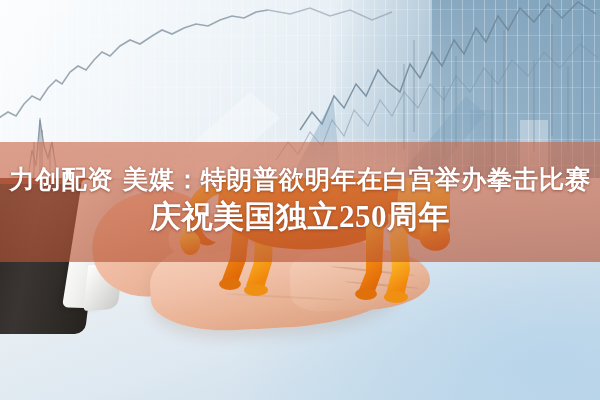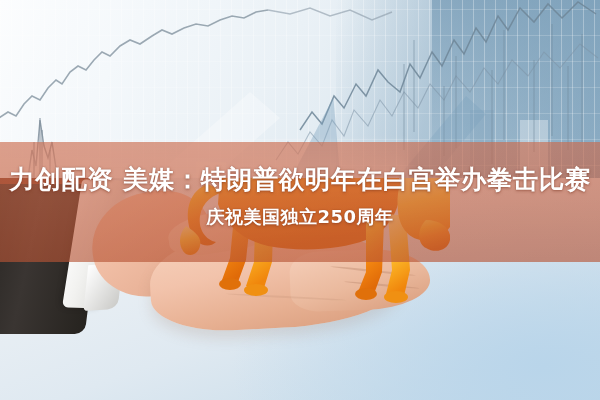--- a/index.html
+++ b/index.html
@@ -145,21 +145,21 @@
   .headline{
     position:absolute;left:0;top:160px;width:600px;
     text-align:center;color:#ffffff;
     font-weight:700;font-size:25.5px;line-height:38px;
     letter-spacing:.5px;
     text-shadow:0 1px 3px rgba(120,50,30,.55),0 0 1px rgba(120,50,30,.6);
     white-space:nowrap;
   }
   .hl-line{display:block;}
   .hl-line.l1{font-size:25.5px;}
-  .hl-line.l2{font-size:18px;}
+  .hl-line.l2{font-size:31px;font-family:Liberation Serif, serif;}
 </style>
 </head>
 <body>
 
 <div id="stage">
 
   <div class="bg-base"></div>
   <div class="bg-rightmass"></div>
   <div class="bg-rightmass2"></div>
   <div class="vgrid"></div>

